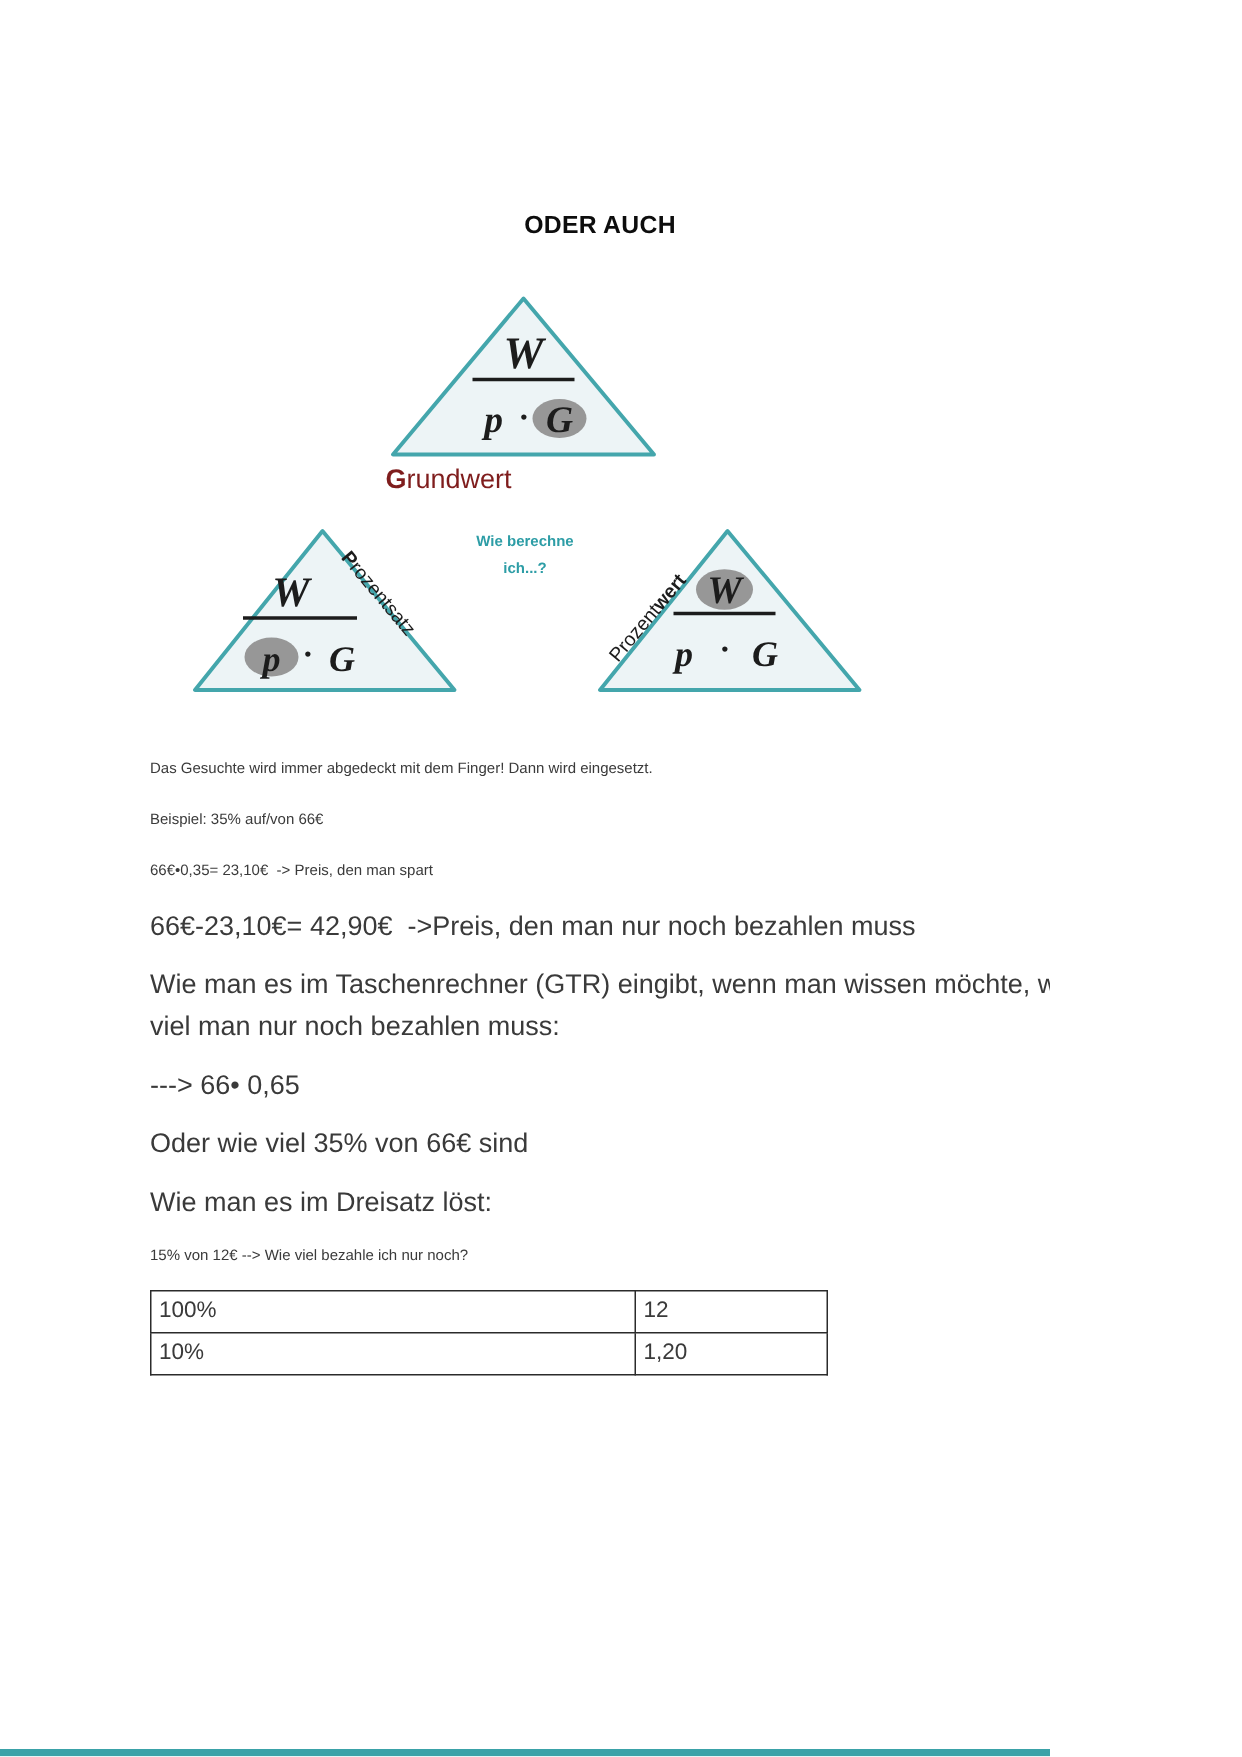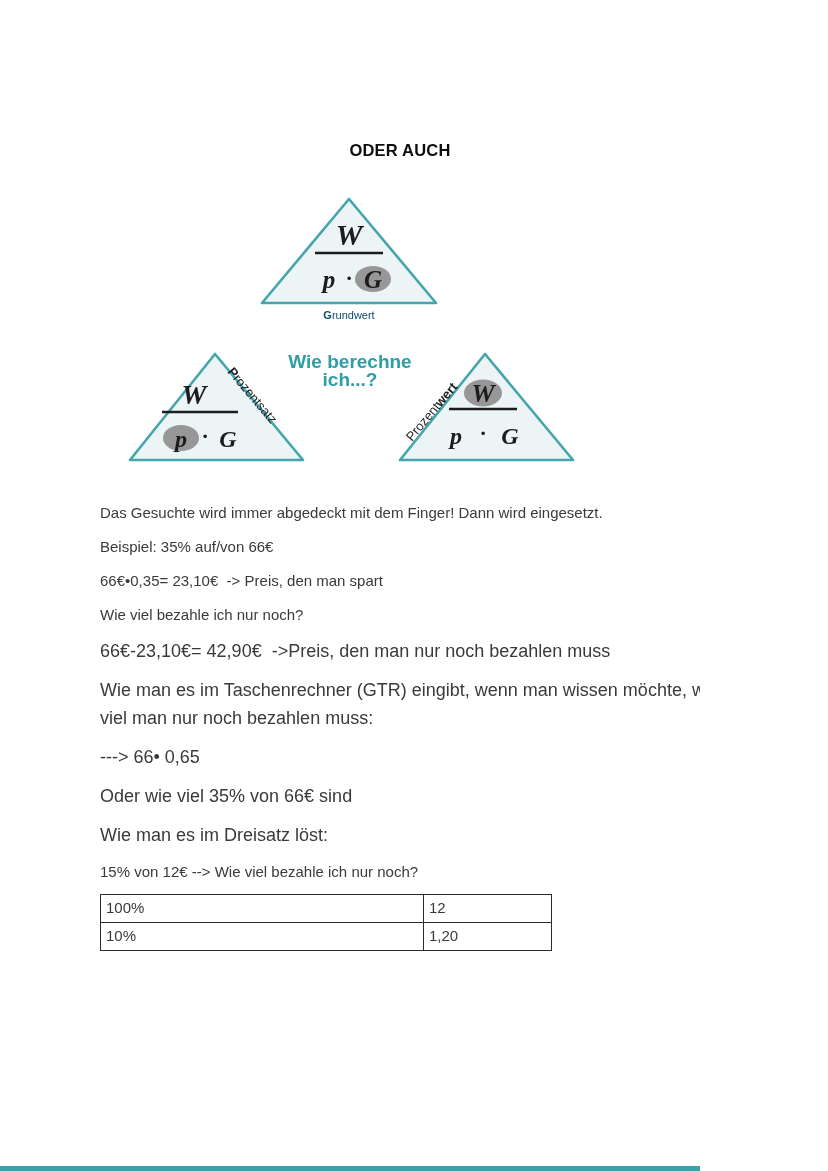--- a/index.html
+++ b/index.html
@@ -12,28 +12,28 @@
     font-size:16.5px; font-weight:700; color:#0d0d0d; letter-spacing:0.2px;
   }
   .tri { position:absolute; }
   .tri svg { overflow:visible; display:block; }
   .tri-shape { fill:#edf4f6; stroke:#44a6ac; stroke-width:2.6px; stroke-linejoin:round; }
   .mvar { font-family:"Liberation Serif", serif; font-weight:bold; font-style:italic; fill:#1c1c1c; text-anchor:middle; }
   .frac { stroke:#1c1c1c; stroke-width:2.4px; }
   .gcirc { fill:#979797; }
   .side-label { font-size:13px; fill:#1c1c1c; font-family:"Liberation Sans", sans-serif; }
   .b { font-weight:bold; }
-  .caption { margin-top:2px; text-align:center; font-size:11px; color:#0c4a6e; }
+  .caption { margin-top:2px; font-size:18px; color:#7f1d1d; }
   .question {
     position:absolute; left:277px; top:353px; width:146px; text-align:center;
-    color:#2d9da6; font-weight:bold; font-size:19px; line-height:18px;
+    color:#2d9da6; font-weight:bold; font-size:10px; line-height:18px;
   }
   .text-block { position:absolute; left:100px; top:501px; width:633px; }
   .text-block p { white-space:pre-wrap; }
-  p.normal { font-size:15px;   line-height:24px; margin:0 0 10px; }
+  p.normal { font-size:10px;   line-height:24px; margin:0 0 10px; }
   p.large  { font-size:18px; line-height:28px; margin:0 0 11px; }
   table.dreisatz { border-collapse:collapse; width:452px; margin-top:0; table-layout:fixed; }
   table.dreisatz td {
     border:1.5px solid #2b2b2b; font-size:15px; line-height:24px;
     padding:1px 5px 2px; vertical-align:top; color:#3a3a3a;
   }
   td.col1 { width:312px; }
   .hl { background:#fcff00; }
   .bottom-bar { position:absolute; left:0; bottom:0; width:100%; height:5px; background:#3aa2a8; }
 </style>
@@ -85,21 +85,20 @@
       <text class="mvar" x="87" y="90" font-size="22">·</text>
       <text class="mvar" x="114" y="94" font-size="24">G</text>
       <text class="side-label" x="16" y="92" transform="rotate(-50 16 92)"><tspan>Prozent</tspan><tspan class="b">wert</tspan></text>
     </svg>
   </div>
 
   <div class="text-block">
     <p class="normal">Das Gesuchte wird immer abgedeckt mit dem Finger! Dann wird eingesetzt.</p>
     <p class="normal">Beispiel: 35% auf/von 66€</p>
     <p class="normal">66€•0,35= 23,10€  -&gt; Preis, den man spart</p>
-    <p class="normal">Wie viel bezahle ich nur noch?</p>
     <p class="large">66€-23,10€= 42,90€  -&gt;Preis, den man nur noch bezahlen muss</p>
     <p class="large">Wie man es im Taschenrechner (GTR) eingibt, wenn man wissen möchte, wie viel man nur noch bezahlen muss:</p>
     <p class="large">---&gt; 66• 0,65</p>
     <p class="large">Oder wie viel 35% von 66€ sind</p>
     <p class="large">Wie man es im Dreisatz löst:</p>
     <p class="normal">15% von 12€ --&gt; Wie viel bezahle ich nur noch?</p>
 
     <table class="dreisatz">
       <tbody>
         <tr>

